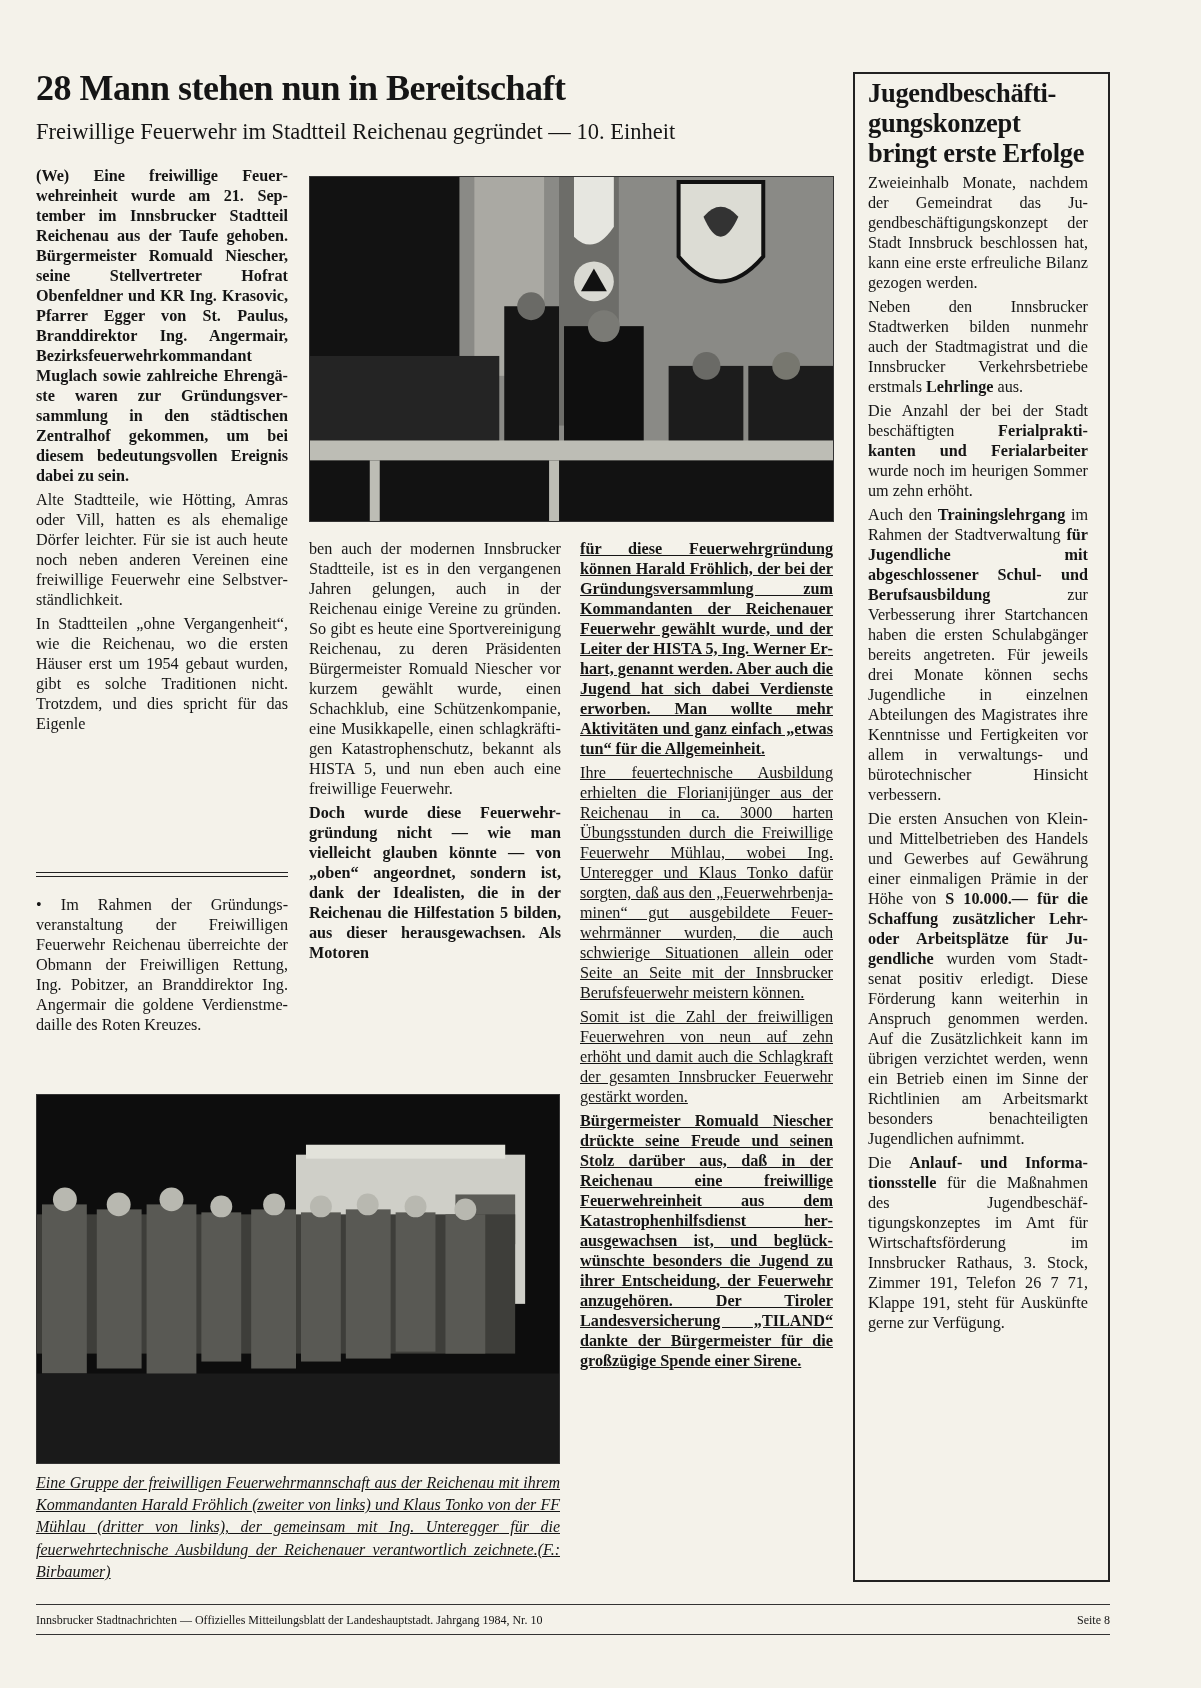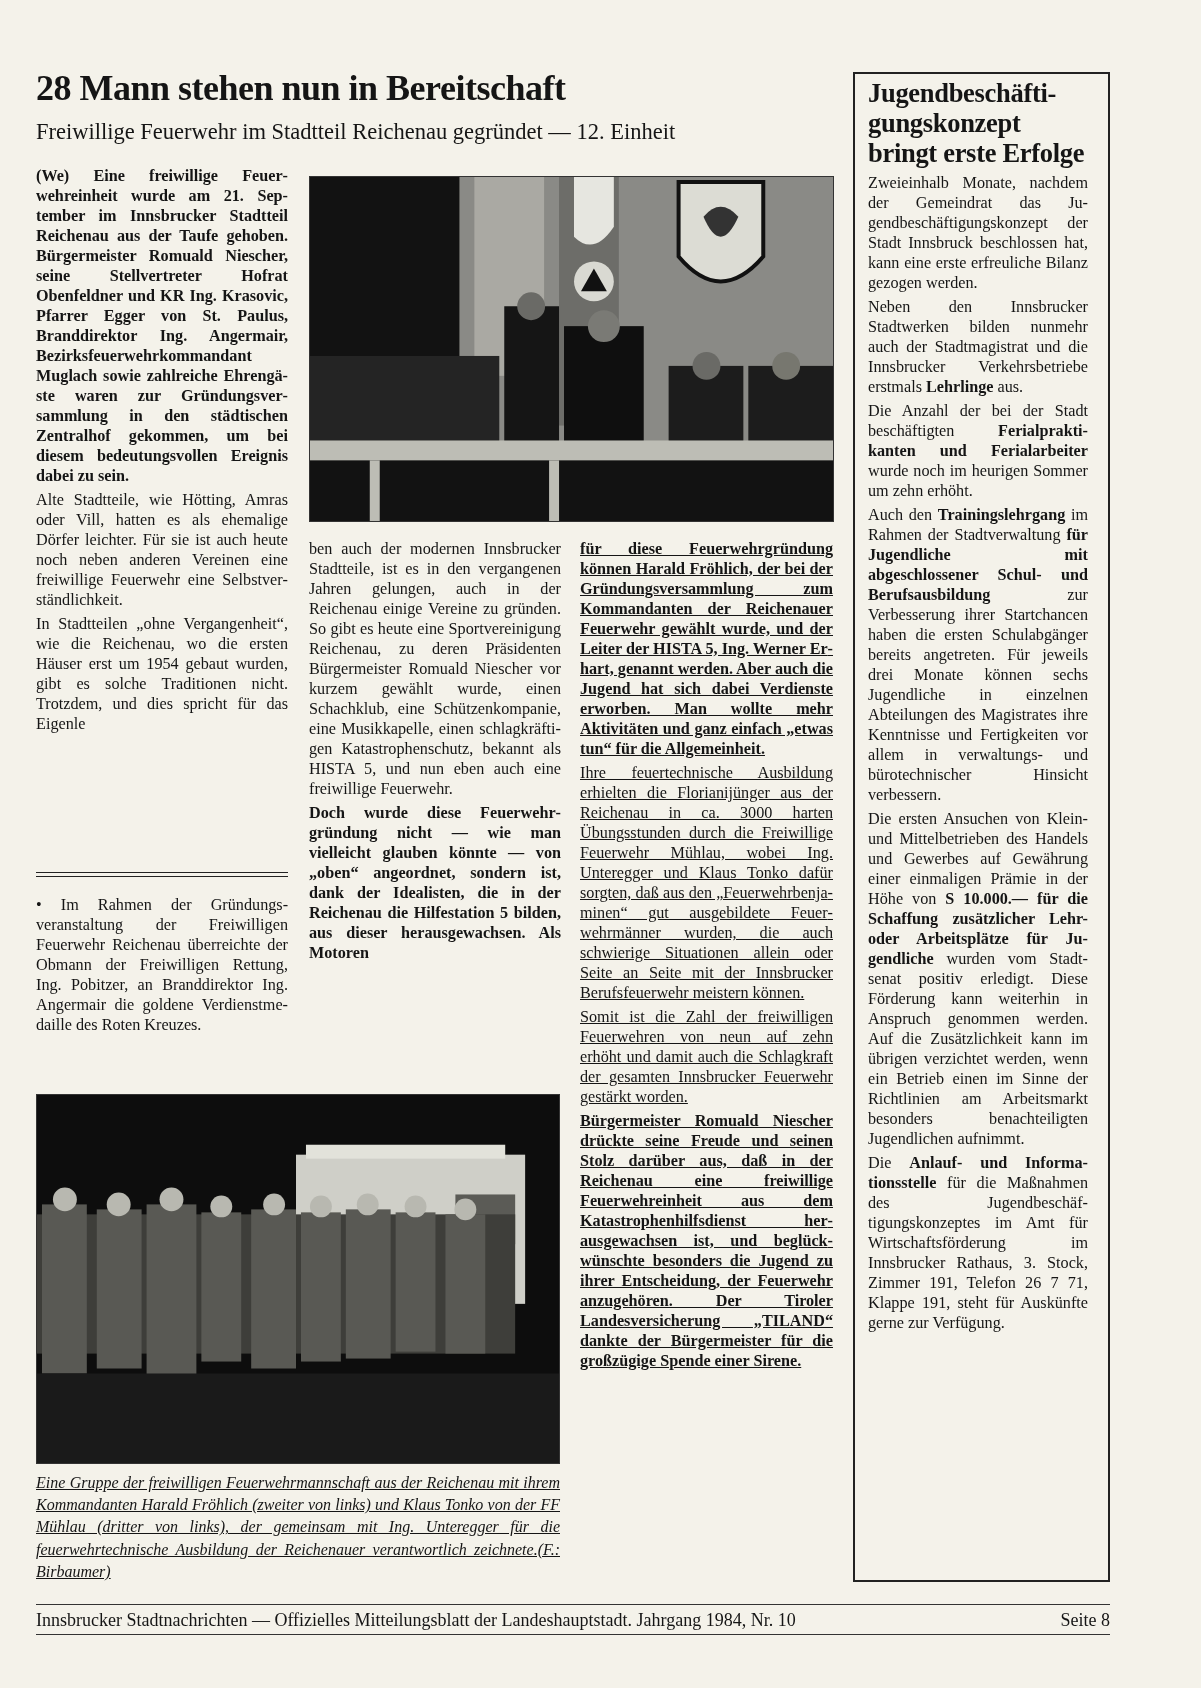--- a/index.html
+++ b/index.html
@@ -24,27 +24,27 @@
   .photo2 { left: 36px; top: 1094px; width: 524px; height: 370px; }
   .photo svg { display: block; width: 100%; height: 100%; }
 
   .caption { position: absolute; left: 36px; top: 1472px; width: 524px; font-size: 16px; line-height: 22.2px; font-style: italic; text-align: justify; text-decoration: underline; }
 
   .sidebox { position: absolute; left: 853px; top: 72px; width: 257px; height: 1510px; border: 2px solid #222; padding: 4px 20px 0 13px; }
   .sidebox h2 { font-size: 26.5px; line-height: 30px; font-weight: bold; margin-bottom: 5px; letter-spacing: -0.3px; }
   .sidebox .col { position: static; }
 
   .footer-rule { position: absolute; left: 36px; width: 1074px; border-top: 1.2px solid #333; }
-  .footer { position: absolute; left: 36px; top: 1609px; width: 1074px; font-size: 18px; line-height: 22px; display: flex; justify-content: space-between; align-items: center; }
+  .footer { position: absolute; left: 36px; top: 1609px; width: 1074px; font-size: 12px; line-height: 22px; display: flex; justify-content: space-between; align-items: center; }
 </style>
 </head>
 <body>
 
 <h1 class="headline">28 Mann stehen nun in Bereitschaft</h1>
-<div class="subhead">Freiwillige Feuerwehr im Stadtteil Reichenau gegründet — 12. Einheit</div>
+<div class="subhead">Freiwillige Feuerwehr im Stadtteil Reichenau gegründet — 10. Einheit</div>
 
 <div class="col col1">
   <p class="b">(We) Eine freiwillige Feuer­wehreinheit wurde am 21. Sep­tember im Innsbrucker Stadt­teil Reichenau aus der Taufe gehoben. Bürgermeister Ro­muald Niescher, seine Stellver­treter Hofrat Obenfeldner und KR Ing. Krasovic, Pfarrer Eg­ger von St. Paulus, Branddirek­tor Ing. Angermair, Bezirks­feuerwehrkommandant Mug­lach sowie zahlreiche Ehrengä­ste waren zur Gründungsver­sammlung in den städtischen Zentralhof gekommen, um bei diesem bedeutungsvollen Er­eignis dabei zu sein.</p>
   <p>Alte Stadtteile, wie Hötting, Amras oder Vill, hatten es als ehemalige Dörfer leichter. Für sie ist auch heute noch neben anderen Vereinen eine freiwilli­ge Feuerwehr eine Selbstver­ständlichkeit.</p>
   <p>In Stadtteilen „ohne Vergan­genheit“, wie die Reichenau, wo die ersten Häuser erst um 1954 gebaut wurden, gibt es solche Traditionen nicht. Trotzdem, und dies spricht für das Eigenle­</p>
 </div>
 
 <div class="divider"></div>
 
 <div class="col col1b">

